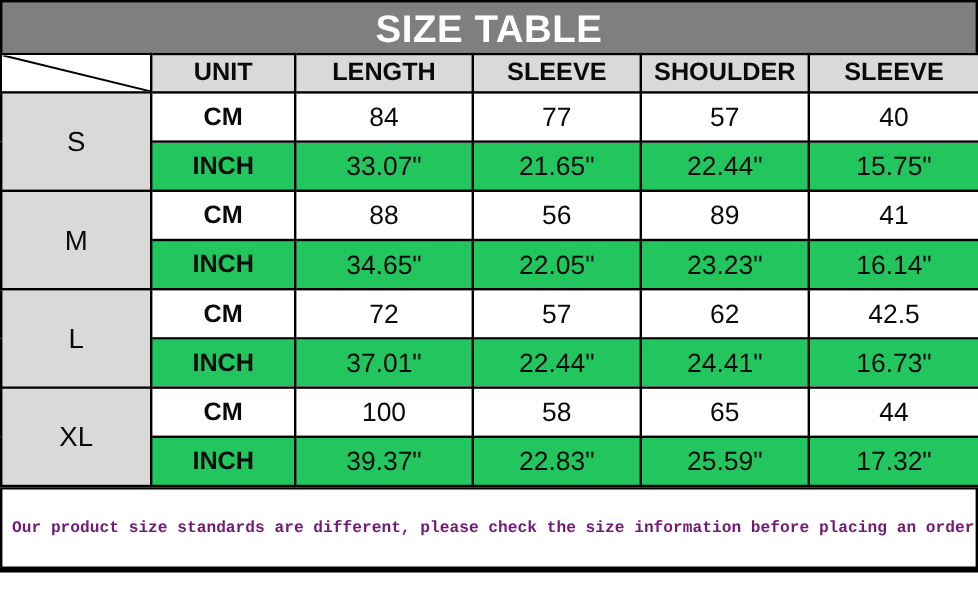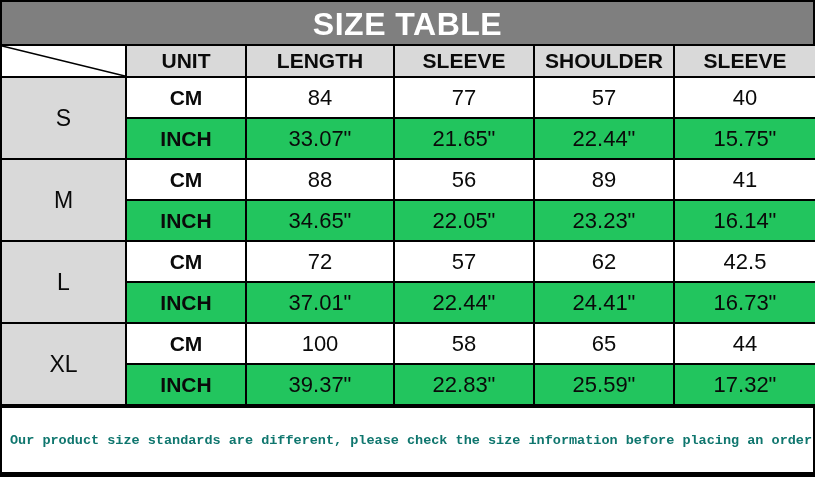--- a/index.html
+++ b/index.html
@@ -90,21 +90,21 @@
     border-bottom-width: 5px;
     display: flex;
     align-items: center;
   }
   .footer-note .note-text {
     font-family: "Liberation Mono", "DejaVu Sans Mono", monospace;
     font-weight: bold;
     font-size: 13.5px;
     white-space: nowrap;
     padding-left: 8px;
-    color: #0f766e;
+    color: #701a75;
   }
 </style>
 </head>
 <body>
 
 <div class="page">
 
   <div class="title-bar">
     <span class="title-text">SIZE TABLE</span>
   </div>

